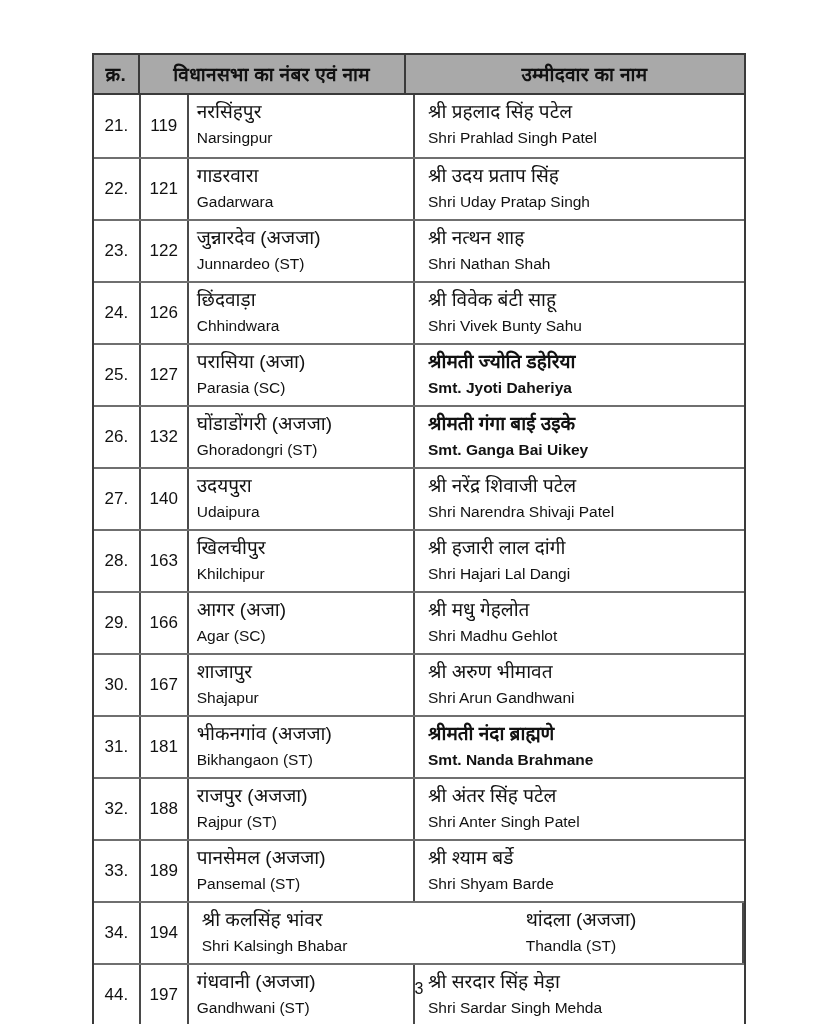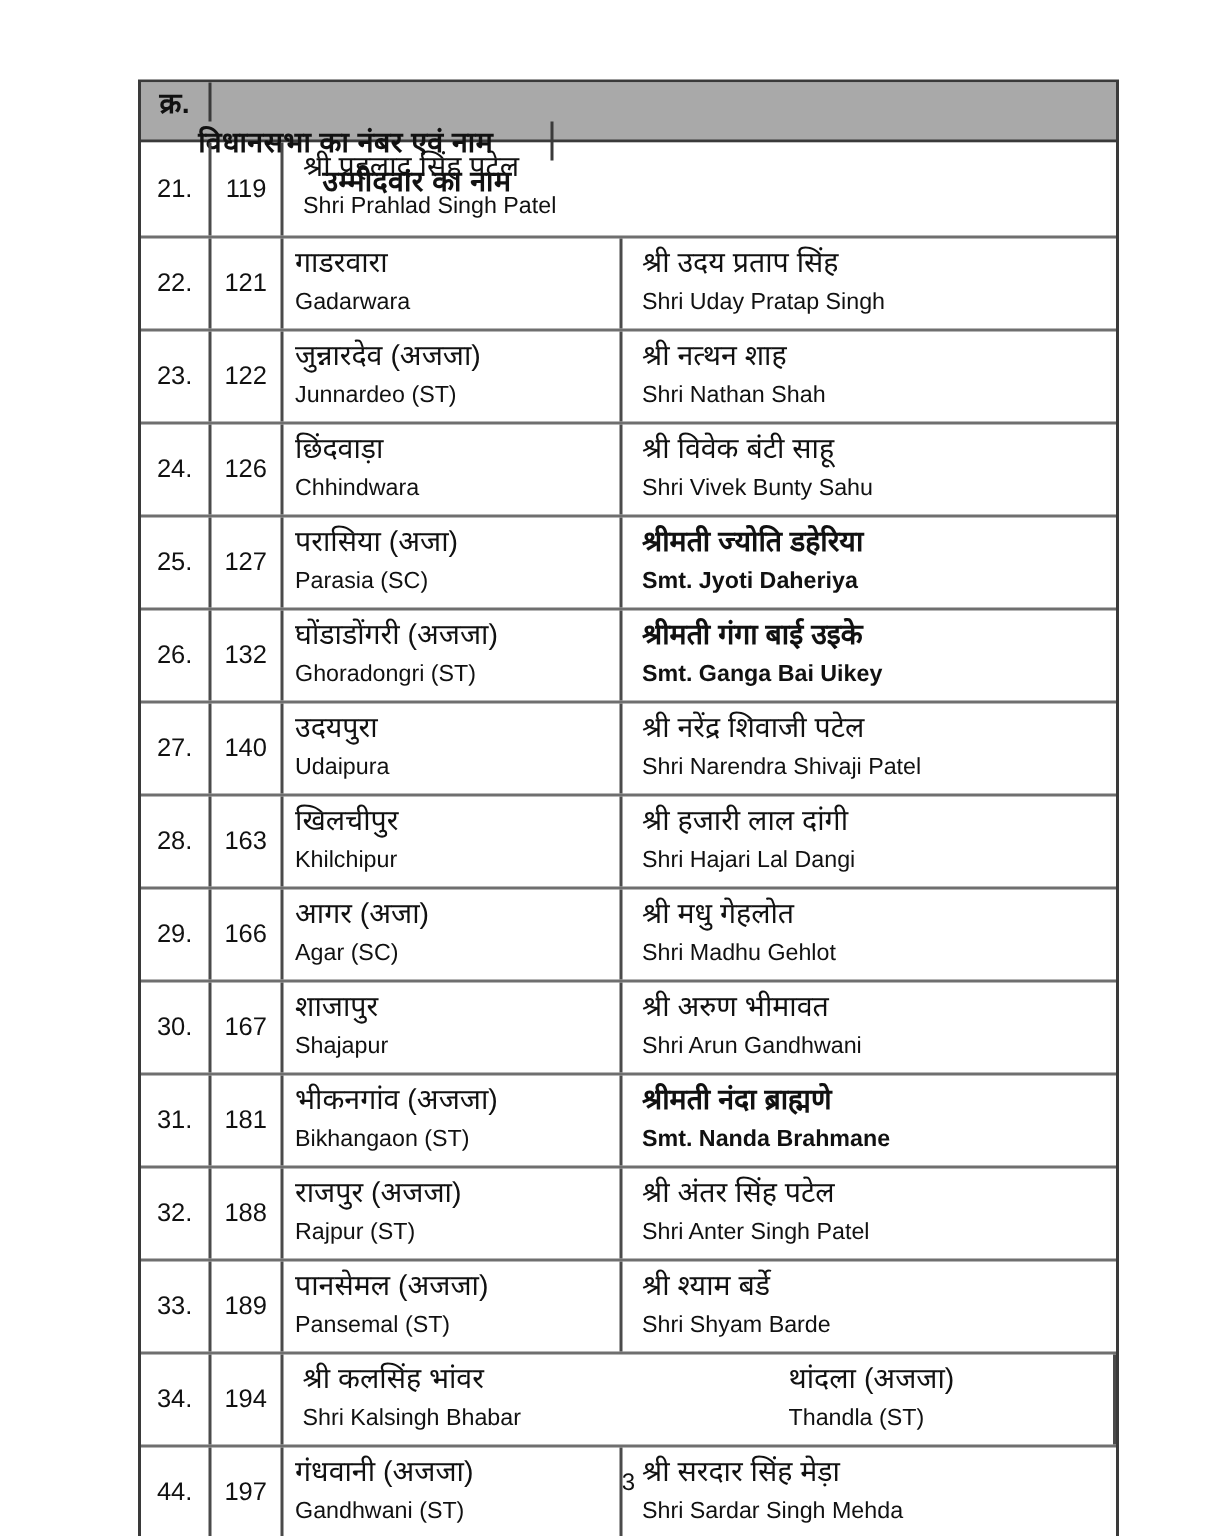--- a/index.html
+++ b/index.html
@@ -26,21 +26,20 @@
     background: #ffffff;
   }
   .header-row {
     display: flex;
     height: 40px;
     background: #a9a9a9;
     border-bottom: 2px solid #3a3a3a;
     font-weight: bold;
     font-size: 19px;
     box-sizing: border-box;
-    flex-direction: column;
   }
   .header-cell {
     display: flex;
     align-items: center;
     justify-content: center;
     box-sizing: border-box;
     letter-spacing: 0.3px;
   }
   .hc-serial { width: 47px; border-right: 2px solid #3a3a3a; }
   .hc-constituency { width: 275px; border-right: 2px solid #3a3a3a; }
@@ -110,20 +109,24 @@
     <div class="header-row" style="background: rgb(169, 169, 169);">
       <div class="header-cell hc-serial">क्र.</div>
       <div class="header-cell hc-constituency">विधानसभा का नंबर एवं नाम</div>
       <div class="header-cell hc-candidate">उम्मीदवार का नाम</div>
     </div>
 
     <div id="rows-container">
   <div class="row">
     <div class="cell c-sno">21.</div>
     <div class="cell c-num">119</div>
+    <div class="cell c-name">
+      <div class="line-hi">नरसिंहपुर</div>
+      <div class="line-en">Narsingpur</div>
+    </div>
     <div class="cell c-cand">
       <div class="line-hi">श्री प्रहलाद सिंह पटेल</div>
       <div class="line-en">Shri Prahlad Singh Patel</div>
     </div>
   </div>
 
   <div class="row">
     <div class="cell c-sno">22.</div>
     <div class="cell c-num">121</div>
     <div class="cell c-name">

